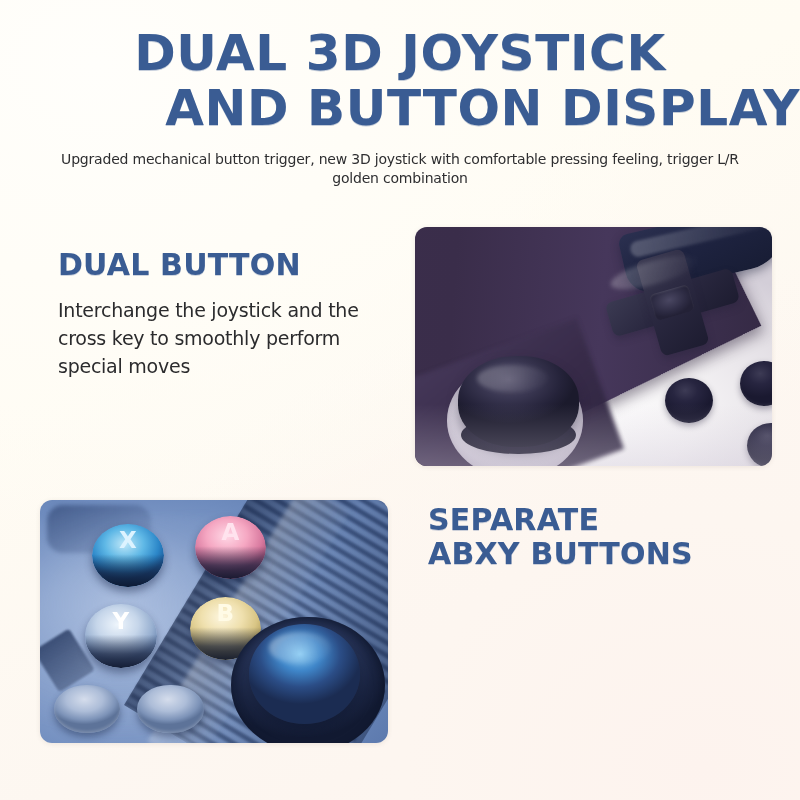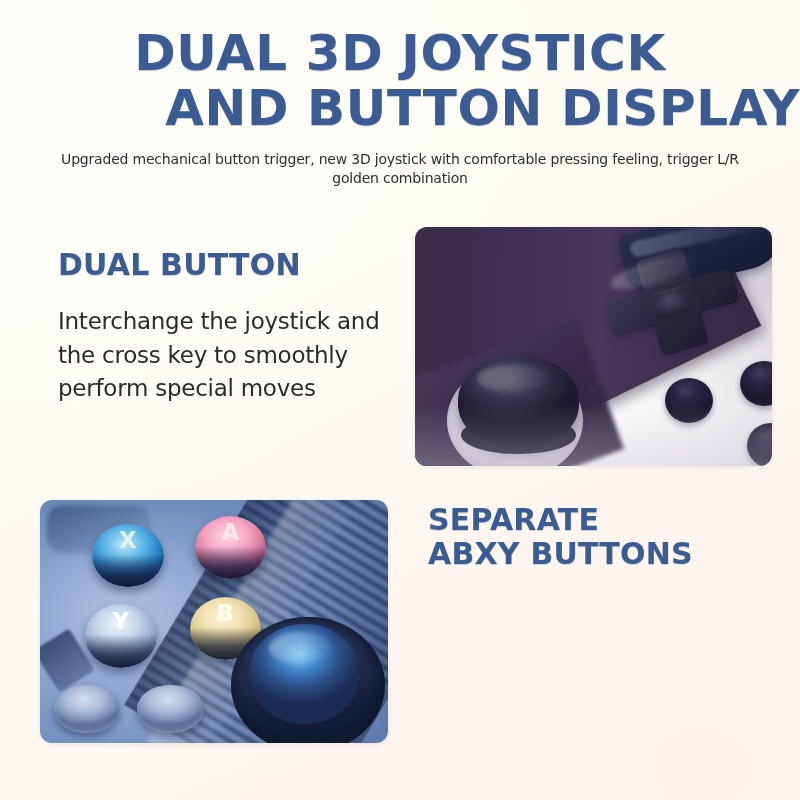--- a/index.html
+++ b/index.html
@@ -73,23 +73,23 @@
     font-family: "DejaVu Sans", sans-serif;
     font-weight: bold;
     font-size: 30px;
     line-height: 1.14;
     color: #3a5c93;
     letter-spacing: 0.2px;
     text-shadow: 0 1px 0 rgba(58,92,147,0.25);
   }
   .sec-head .hl2 { display: block; }
   .sec-body {
-    margin-top: 23px;
+    margin-top: 15px;
     font-family: "DejaVu Sans", sans-serif;
-    font-size: 23px;
+    font-size: 19px;
     line-height: 1.46;
     color: #2b2b2d;
     letter-spacing: -0.25px;
   }
 
   
   .photo {
     position: absolute;
     border-radius: 12px;
     overflow: hidden;

